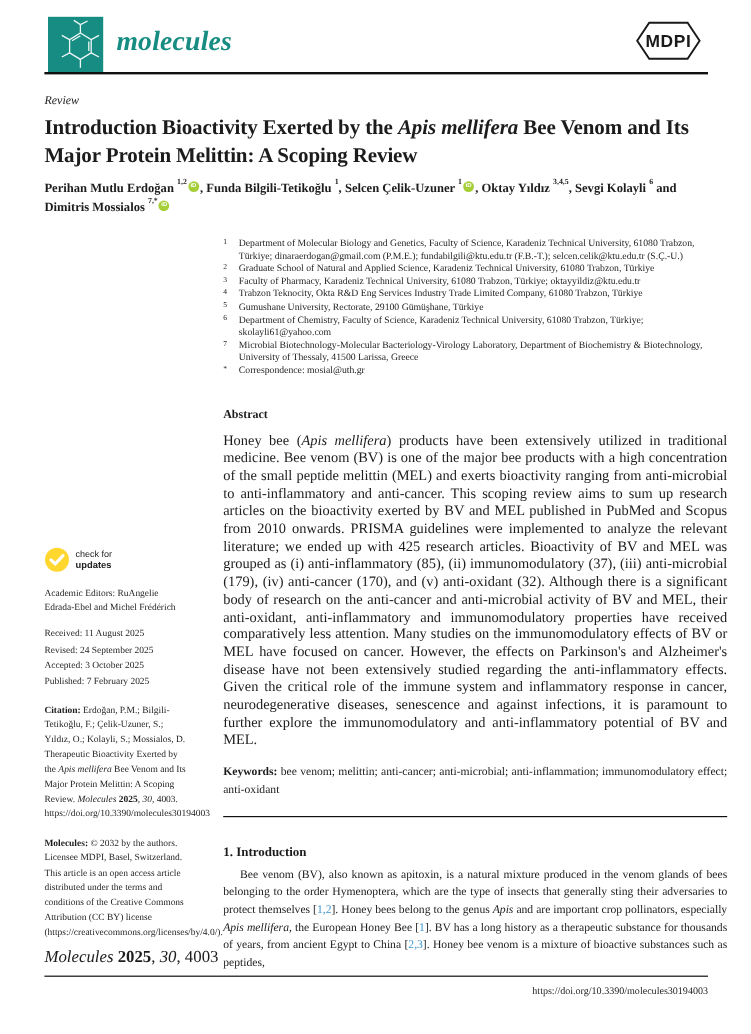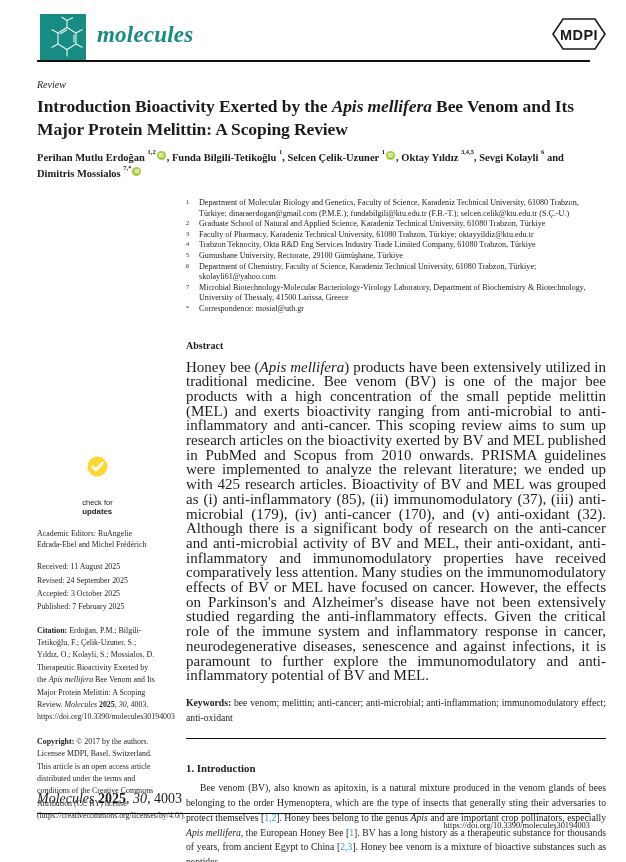--- a/index.html
+++ b/index.html
@@ -8,55 +8,55 @@
     position:relative; width:626px; height:862px; background:#ffffff;
     font-family:"Liberation Serif", serif; color:#1c1c1c; overflow:hidden;border-radius:14px;
   }
   
   .logo-square { position:absolute; left:40px; top:14px; width:46px; height:46px; background:#168c82; }
   .logo-square svg { display:block; }
   .wordmark {
     position:absolute; left:97px; top:22px; font-size:23px; font-weight:bold; font-style:italic;
     color:#168c82; letter-spacing:0.2px;
   }
-  .mdpi-logo { position:absolute; left:550px; top:16px; }
+  .mdpi-logo { position:absolute; left:528px; top:16px; }
   .header-rule { position:absolute; left:37px; top:60px; width:553px; height:1.5px; background:#111; }
 
   
   .head-block { position:absolute; left:37px; top:79px; width:553px; }
   .review-label { font-style:italic; font-size:10px; color:#222; }
   .paper-title { margin-top:5px; font-size:17.5px; font-weight:bold; line-height:23px; letter-spacing:-0.1px; }
   .authors { margin-top:9px; font-size:10.5px; font-weight:bold; line-height:16px; }
   sup { font-size:0.62em; position:relative; top:-0.45em; line-height:0; }
   .orcid-icon {
     display:inline-block; width:9px; height:9px; border-radius:50%; background:#a6ce39;
     color:#fff; font-family:"Liberation Sans", sans-serif; font-size:5px; font-weight:bold;
     text-align:center; line-height:9px; vertical-align:super; margin:0 1px; font-style:normal;
   }
 
   
   .aside { position:absolute; left:37px; top:456px; width:121px; font-size:7.9px; line-height:11.2px; color:#1e1e1e; }
-  .badge { display:flex; align-items:center; gap:22px; cursor:pointer;flex-direction:column; }
+  .badge { display:flex; align-items:center; gap:5px; cursor:pointer; }
   .badge-text { font-family:"Liberation Sans", sans-serif; font-size:7.5px; line-height:8.5px; color:#222; }
   .badge-text b { display:block; font-size:7.8px; }
   .aside-block { margin-top:12px; }
   .dates p { margin:0 0 2.6px 0; line-height:10.6px; }
   .citation, .copyright { line-height:12.4px; }
   .seg-i { font-style:italic; }
   .seg-b { font-weight:bold; }
   .seg-ref { color:#3e97d1; }
 
   
   .main { position:absolute; left:186px; top:198px; width:420px; }
   .affiliations { font-size:8.1px; line-height:10.6px; }
   .affil-row { display:flex; }
   .affil-num { width:13px; flex:0 0 13px; font-size:6.3px; vertical-align:super; position:relative; top:-1px; text-align:left; }
   .affil-text { flex:1; }
   .abstract-heading { margin-top:25px; font-size:10px; font-weight:bold; }
-  .abstract-text { margin-top:9px; font-size:15px; line-height:14.7px; text-align:justify; }
+  .abstract-text { margin-top:9px; font-size:12px; line-height:14.7px; text-align:justify; }
   .keywords { margin-top:13px; font-size:9.7px; line-height:14.7px; text-align:justify; }
   .section-rule { margin-top:13px; height:1px; background:#111; }
   .intro-heading { margin-top:23px; font-size:10.8px; font-weight:bold; }
   .intro-text { margin-top:7px; font-size:9.7px; line-height:14.7px; text-align:justify; text-indent:14px; }
 
   
   .footer-rule { position:absolute; left:37px; top:813px; width:553px; height:0.9px; background:#111; }
   .footer-left { position:absolute; left:37px; top:791px; font-size:14px; }
   .footer-right { position:absolute; right:36px; top:821px; font-size:8.4px; }
 </style>
@@ -110,21 +110,21 @@
       </div>
     </div>
     <div class="aside-block">Academic Editors: RuAngelie Edrada-Ebel and Michel Frédérich</div>
     <div class="aside-block dates">
       <p>Received: 11 August 2025</p>
       <p>Revised: 24 September 2025</p>
       <p>Accepted: 3 October 2025</p>
       <p>Published: 7 February 2025</p>
     </div>
     <div class="aside-block citation"><span class="seg-b">Citation: </span><span>Erdoğan, P.M.; Bilgili-Tetikoğlu, F.; Çelik-Uzuner, S.; Yıldız, O.; Kolayli, S.; Mossialos, D. Therapeutic Bioactivity Exerted by the </span><span class="seg-i">Apis mellifera</span><span> Bee Venom and Its Major Protein Melittin: A Scoping Review. </span><span class="seg-i">Molecules</span><span> </span><span class="seg-b">2025</span><span>, </span><span class="seg-i">30</span><span>, 4003. https://doi.org/10.3390/molecules30194003</span></div>
-    <div class="aside-block copyright"><span class="seg-b">Copyright: </span><span>© 2017 by the authors. Licensee MDPI, Basel, Switzerland. This article is an open access article distributed under the terms and conditions of the Creative Commons Attribution (CC BY) license (https://creativecommons.org/licenses/by/4.0/).</span></div>
+    <div class="aside-block copyright"><span class="seg-b">Molecules: </span><span>© 2032 by the authors. Licensee MDPI, Basel, Switzerland. This article is an open access article distributed under the terms and conditions of the Creative Commons Attribution (CC BY) license (https://creativecommons.org/licenses/by/4.0/).</span></div>
   </aside>
 
   <main class="main">
     <div class="affiliations">
       <div class="affil-row">
         <span class="affil-num">1</span>
         <span class="affil-text">Department of Molecular Biology and Genetics, Faculty of Science, Karadeniz Technical University, 61080 Trabzon, Türkiye; dinaraerdogan@gmail.com (P.M.E.); fundabilgili@ktu.edu.tr (F.B.-T.); selcen.celik@ktu.edu.tr (S.Ç.-U.)</span>
       </div>
       <div class="affil-row">
         <span class="affil-num">2</span>

